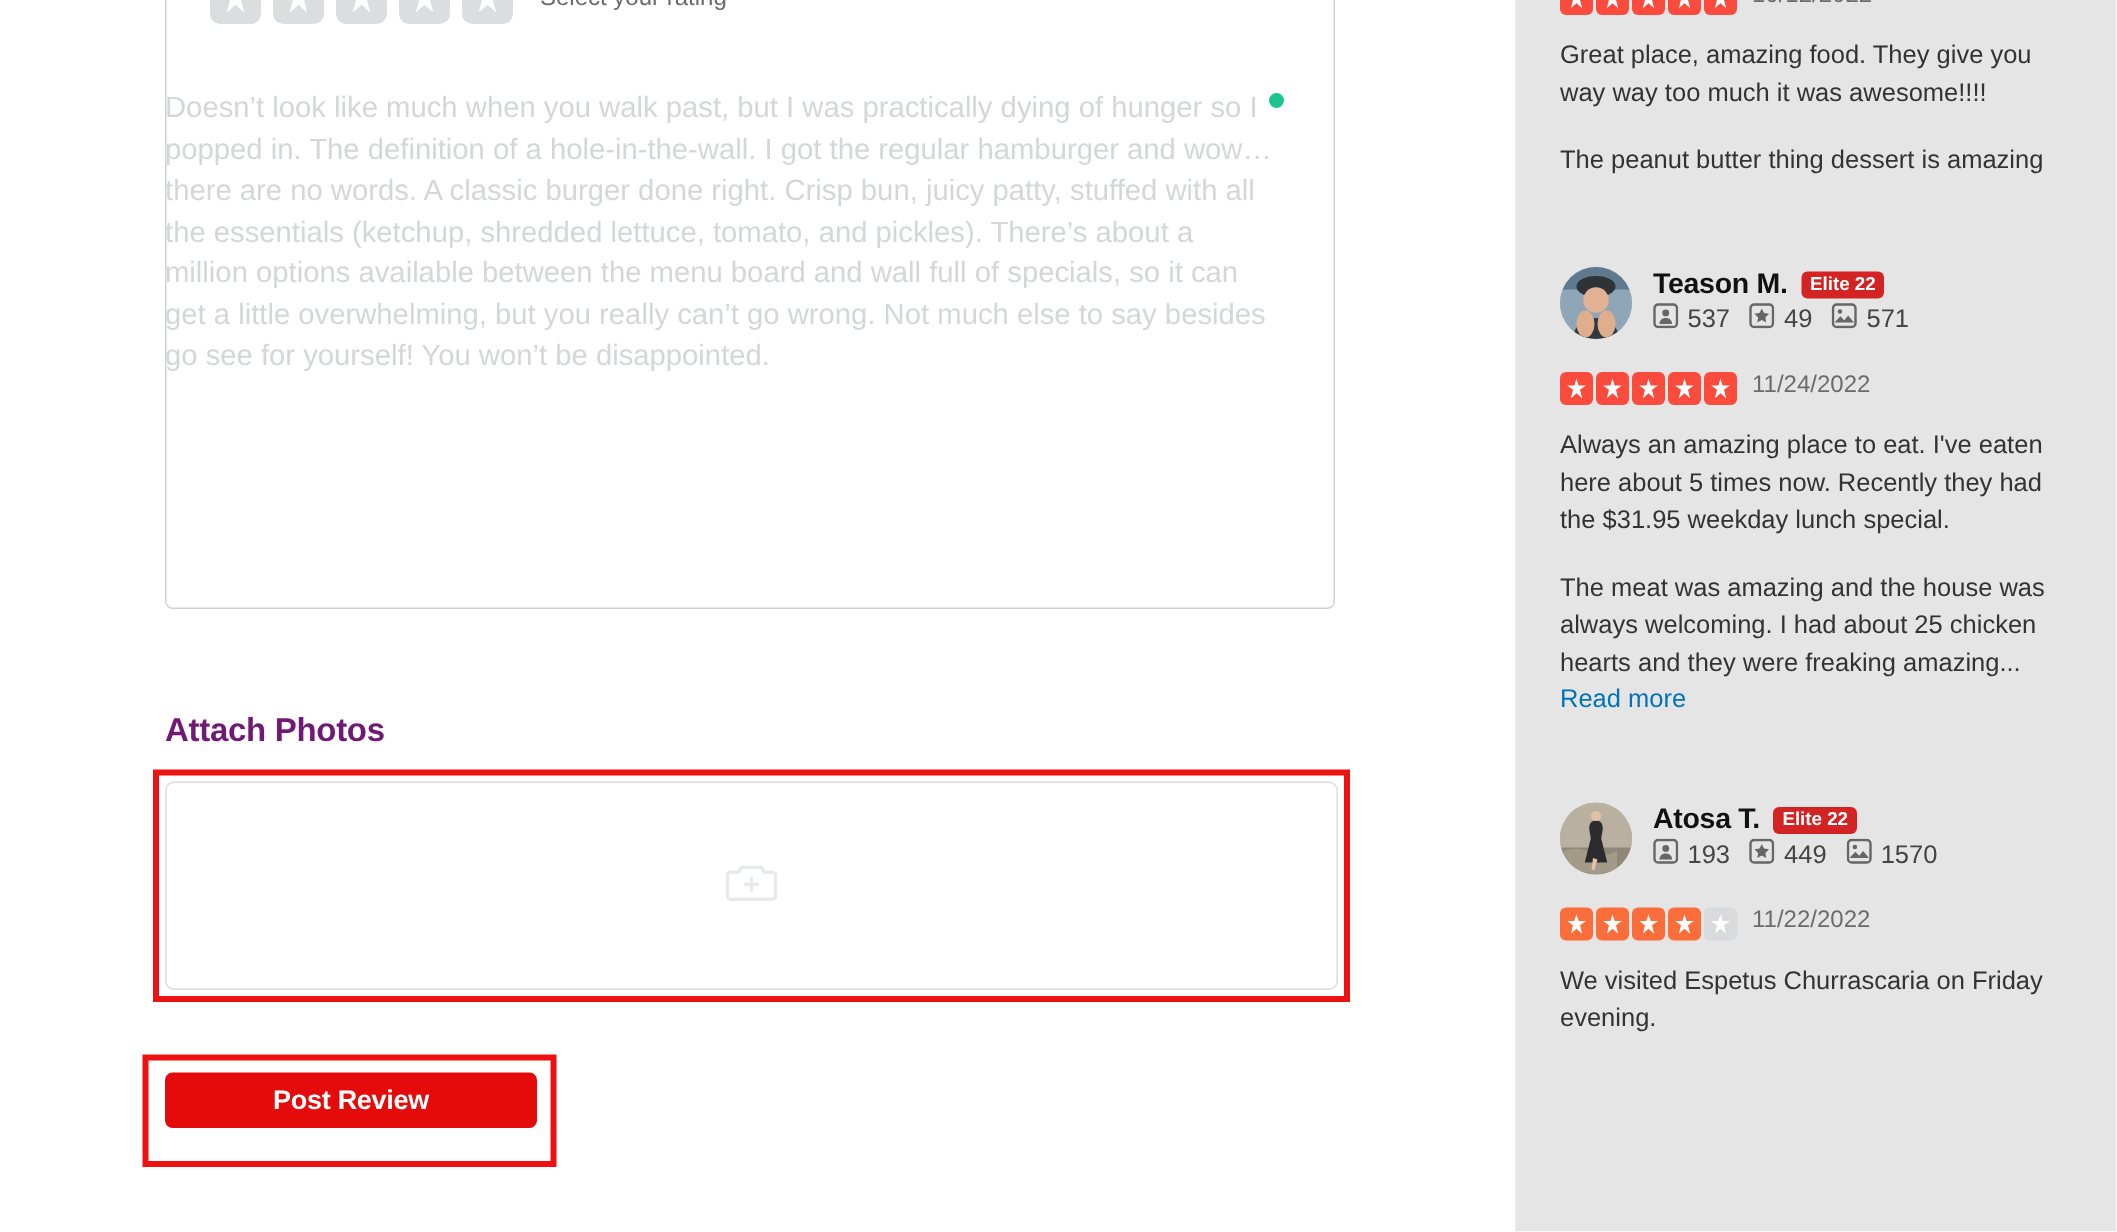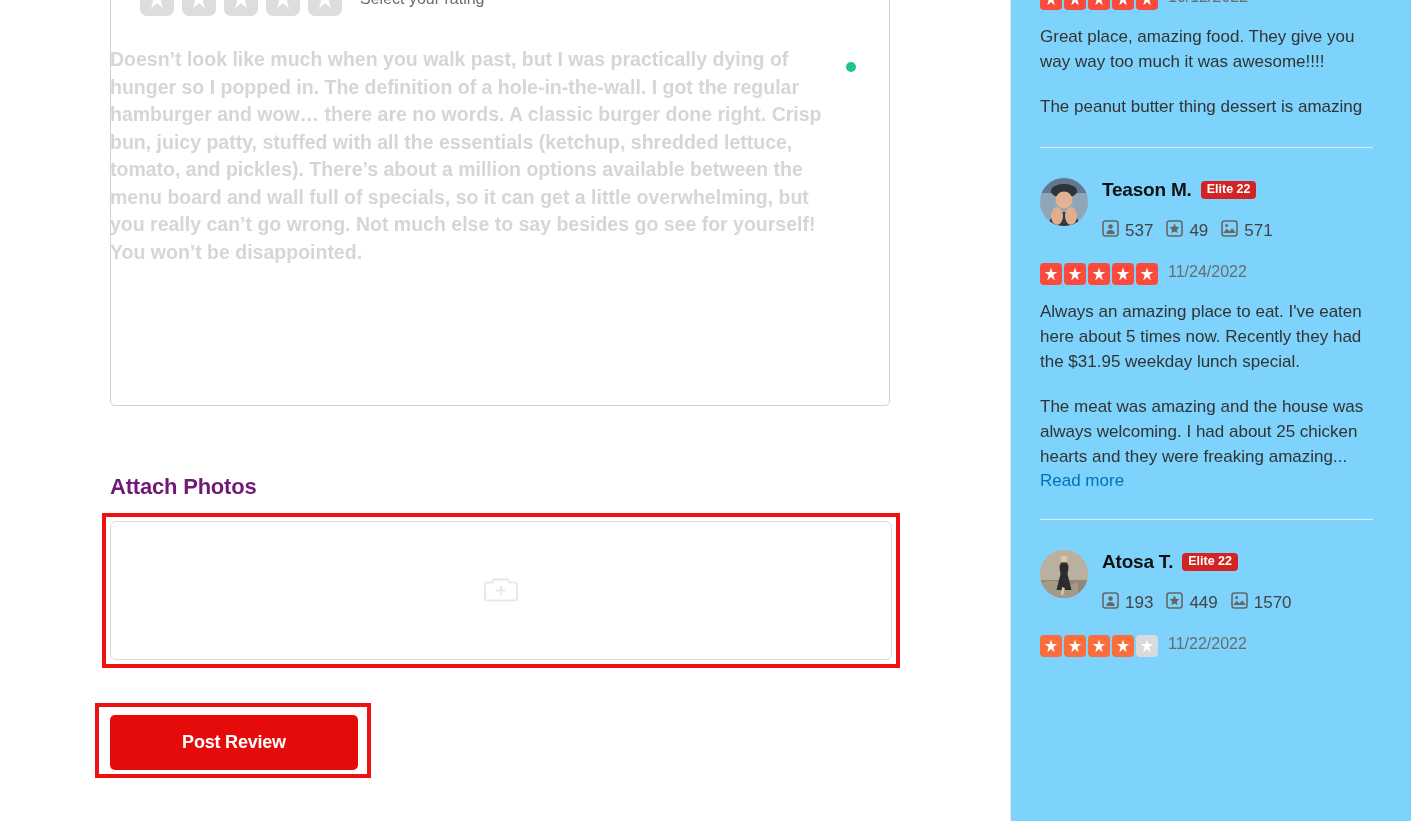--- a/index.html
+++ b/index.html
@@ -32,24 +32,23 @@
     font-size: 16px; color: #6b6b6b; margin-left: 10px; white-space: nowrap;
   }
 
   .review-box {
     position: absolute; left: 110px; top: -40px;
     width: 780px; height: 446px;
     border: 1px solid #cfd1d3; border-radius: 5px;
     background: #ffffff;
   }
   .review-placeholder {
-    position: absolute; left: 110px; top: 46px; width: 748px;
+    position: absolute; left: 110px; top: 59px; width: 748px;
     font-size: 19.5px; line-height: 27.5px; color: #d4d6d8;
     padding-right: 10px;
-    font-weight: bold;
   }
   .caret-dot {
     position: absolute; left: 846px; top: 62px;
     width: 10px; height: 10px; border-radius: 50%;
     background: #1ec392;
   }
 
   .attach-title {
     position: absolute; left: 110px; top: 474px;
     font-size: 22px; font-weight: bold; color: #701a75;
@@ -71,32 +70,32 @@
   }
   .camera-icon { opacity: 1; }
 
   .post-annot {
     position: absolute; left: 95px; top: 703px;
     width: 276px; height: 75px;
     border: 4px solid #ee1111; background: #ffffff;
   }
   .post-btn {
     position: absolute; left: 110px; top: 715px;
-    width: 248px; height: 55px;
+    width: 248px; height: 37px;
     background: #e50b0b; border: none; border-radius: 5px;
     color: #ffffff; font-size: 18px; font-weight: bold;
     font-family: "Liberation Sans", sans-serif;
     cursor: pointer; letter-spacing: -0.2px;
   }
 
   
   .sidebar {
     position: absolute; left: 1010px; top: 0;
     width: 401px; height: 821px;
-    background: #7dd3fc;
+    background: #e5e5e5;
     border-left: 1px solid #ebebeb;
     overflow: hidden;
   }
   .sb-inner { position: relative; padding: 0 28px 0 19px; }
 
   .rev-stars { display: flex; gap: 2px; align-items: center; }
   .sstar {
     width: 22px; height: 22px; border-radius: 4px;
     position: relative; overflow: hidden;
   }
@@ -135,21 +134,21 @@
   .avatar svg { display: block; }
   .user-meta { margin-left: 14px; padding-top: 1px; }
   .user-name-row { display: flex; align-items: center; gap: 9px; }
   .user-name { font-size: 19px; font-weight: bold; color: #111111; letter-spacing: -0.2px; }
   .elite-badge {
     background: #d32323; color: #ffffff;
     font-size: 12.5px; font-weight: bold;
     padding: 2px 6px 3px 6px; border-radius: 4px; line-height: 1;
     white-space: nowrap;
   }
-  .stats-row { display: flex; align-items: flex-end; gap: 13px; margin-top: 19px; }
+  .stats-row { display: flex; align-items: flex-end; gap: 13px; margin-top: 1px; }
   .stat { display: flex; align-items: center; gap: 6px; }
   .stat-num { font-size: 17px; color: #444444; }
 
   .rev-block { padding: 0 10px; }
   .first-rev { padding-top: 0; }
   .first-rev .rev-stars-row { margin-top: -12px; }
 </style>
 </head>
 <body>
 
@@ -331,18 +330,19 @@
         <div class="rev-stars-row" style="margin-top:22px;">
           <div class="rev-stars">
             <span class="sstar orange"></span>
             <span class="sstar orange"></span>
             <span class="sstar orange"></span>
             <span class="sstar orange"></span>
             <span class="sstar gray"></span>
           </div>
           <span class="rev-date">11/22/2022</span>
         </div>
+        <div class="rev-text">We visited Espetus Churrascaria on Friday evening.</div>
       </div>
 
     </div>
   </div>
 
 </div>
 
 </body></html>

